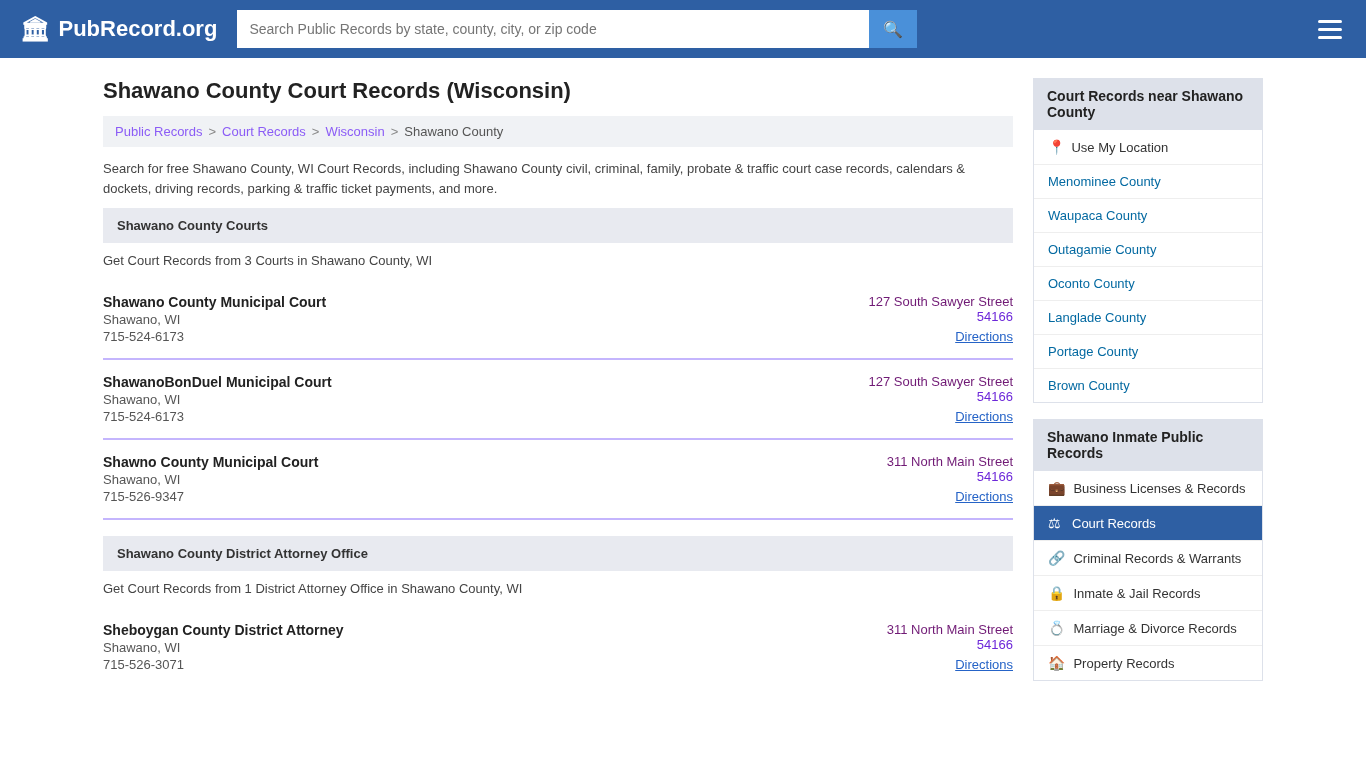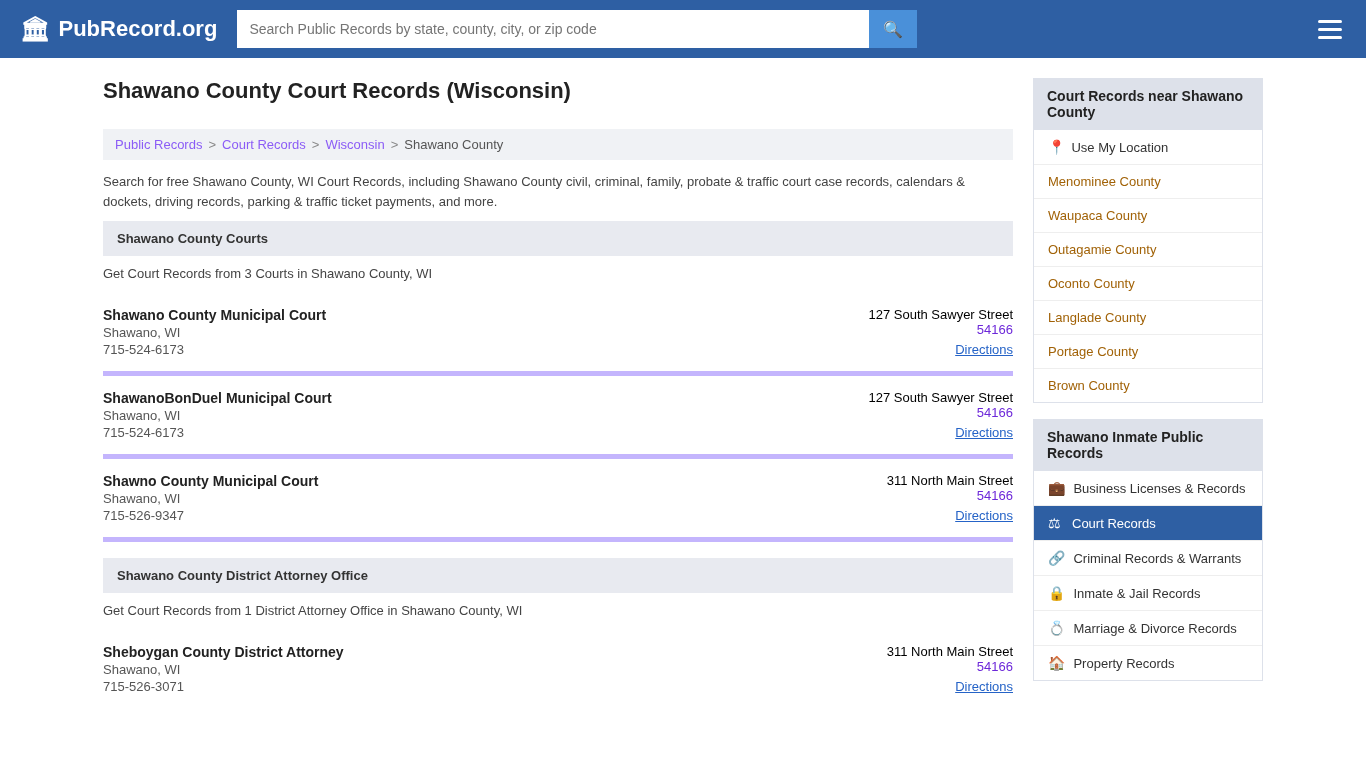--- a/index.html
+++ b/index.html
@@ -83,21 +83,21 @@
     
     .main-content {
       flex: 1;
       min-width: 0;
     }
 
     .page-title {
       font-size: 22px;
       font-weight: bold;
       color: #222;
-      margin-bottom: 25px;
+      margin-bottom: 12px;
     }
 
     
     .breadcrumb {
       background: #f0f2f5;
       padding: 8px 12px;
       font-size: 13px;
       color: #555;
       margin-bottom: 12px;
       display: flex;
@@ -131,21 +131,21 @@
 
     .section-desc {
       font-size: 13px;
       color: #444;
       margin-bottom: 12px;
     }
 
     
     .court-entry {
       display: flex;
-      border-bottom: 5px solid #c4b5fd;
+      border-bottom: 2px solid #c4b5fd;
       padding: 14px 0;
     }
     .court-entry:last-child { border-bottom: none; }
     .court-info {
       flex: 1;
     }
     .court-name {
       font-weight: bold;
       font-size: 14px;
       color: #222;
@@ -159,21 +159,21 @@
     .court-phone {
       font-size: 13px;
       color: #555;
     }
     .court-address {
       text-align: right;
       min-width: 200px;
     }
     .court-street {
       font-size: 13px;
-      color: #000000;
+      color: #701a75;
     }
     .court-zip {
       font-size: 13px;
       color: #6d28d9;
       margin-bottom: 4px;
     }
     .directions-link {
       color: #2563c7;
       text-decoration: underline;
       font-size: 13px;
@@ -199,21 +199,21 @@
       list-style: none;
       border: 1px solid #dde1ea;
       border-top: none;
       margin-bottom: 16px;
     }
     .sidebar-list li {
       padding: 9px 14px;
       border-bottom: 1px solid #eee;
       font-size: 13px;
       cursor: pointer;
-      color: #a16207;
+      color: #0369a1;
     }
     .sidebar-list li:last-child { border-bottom: none; }
     .sidebar-list li.use-location {
       display: flex;
       align-items: center;
       gap: 6px;
       color: #333;
     }
     .sidebar-list li.use-location .loc-icon {
       font-size: 14px;

